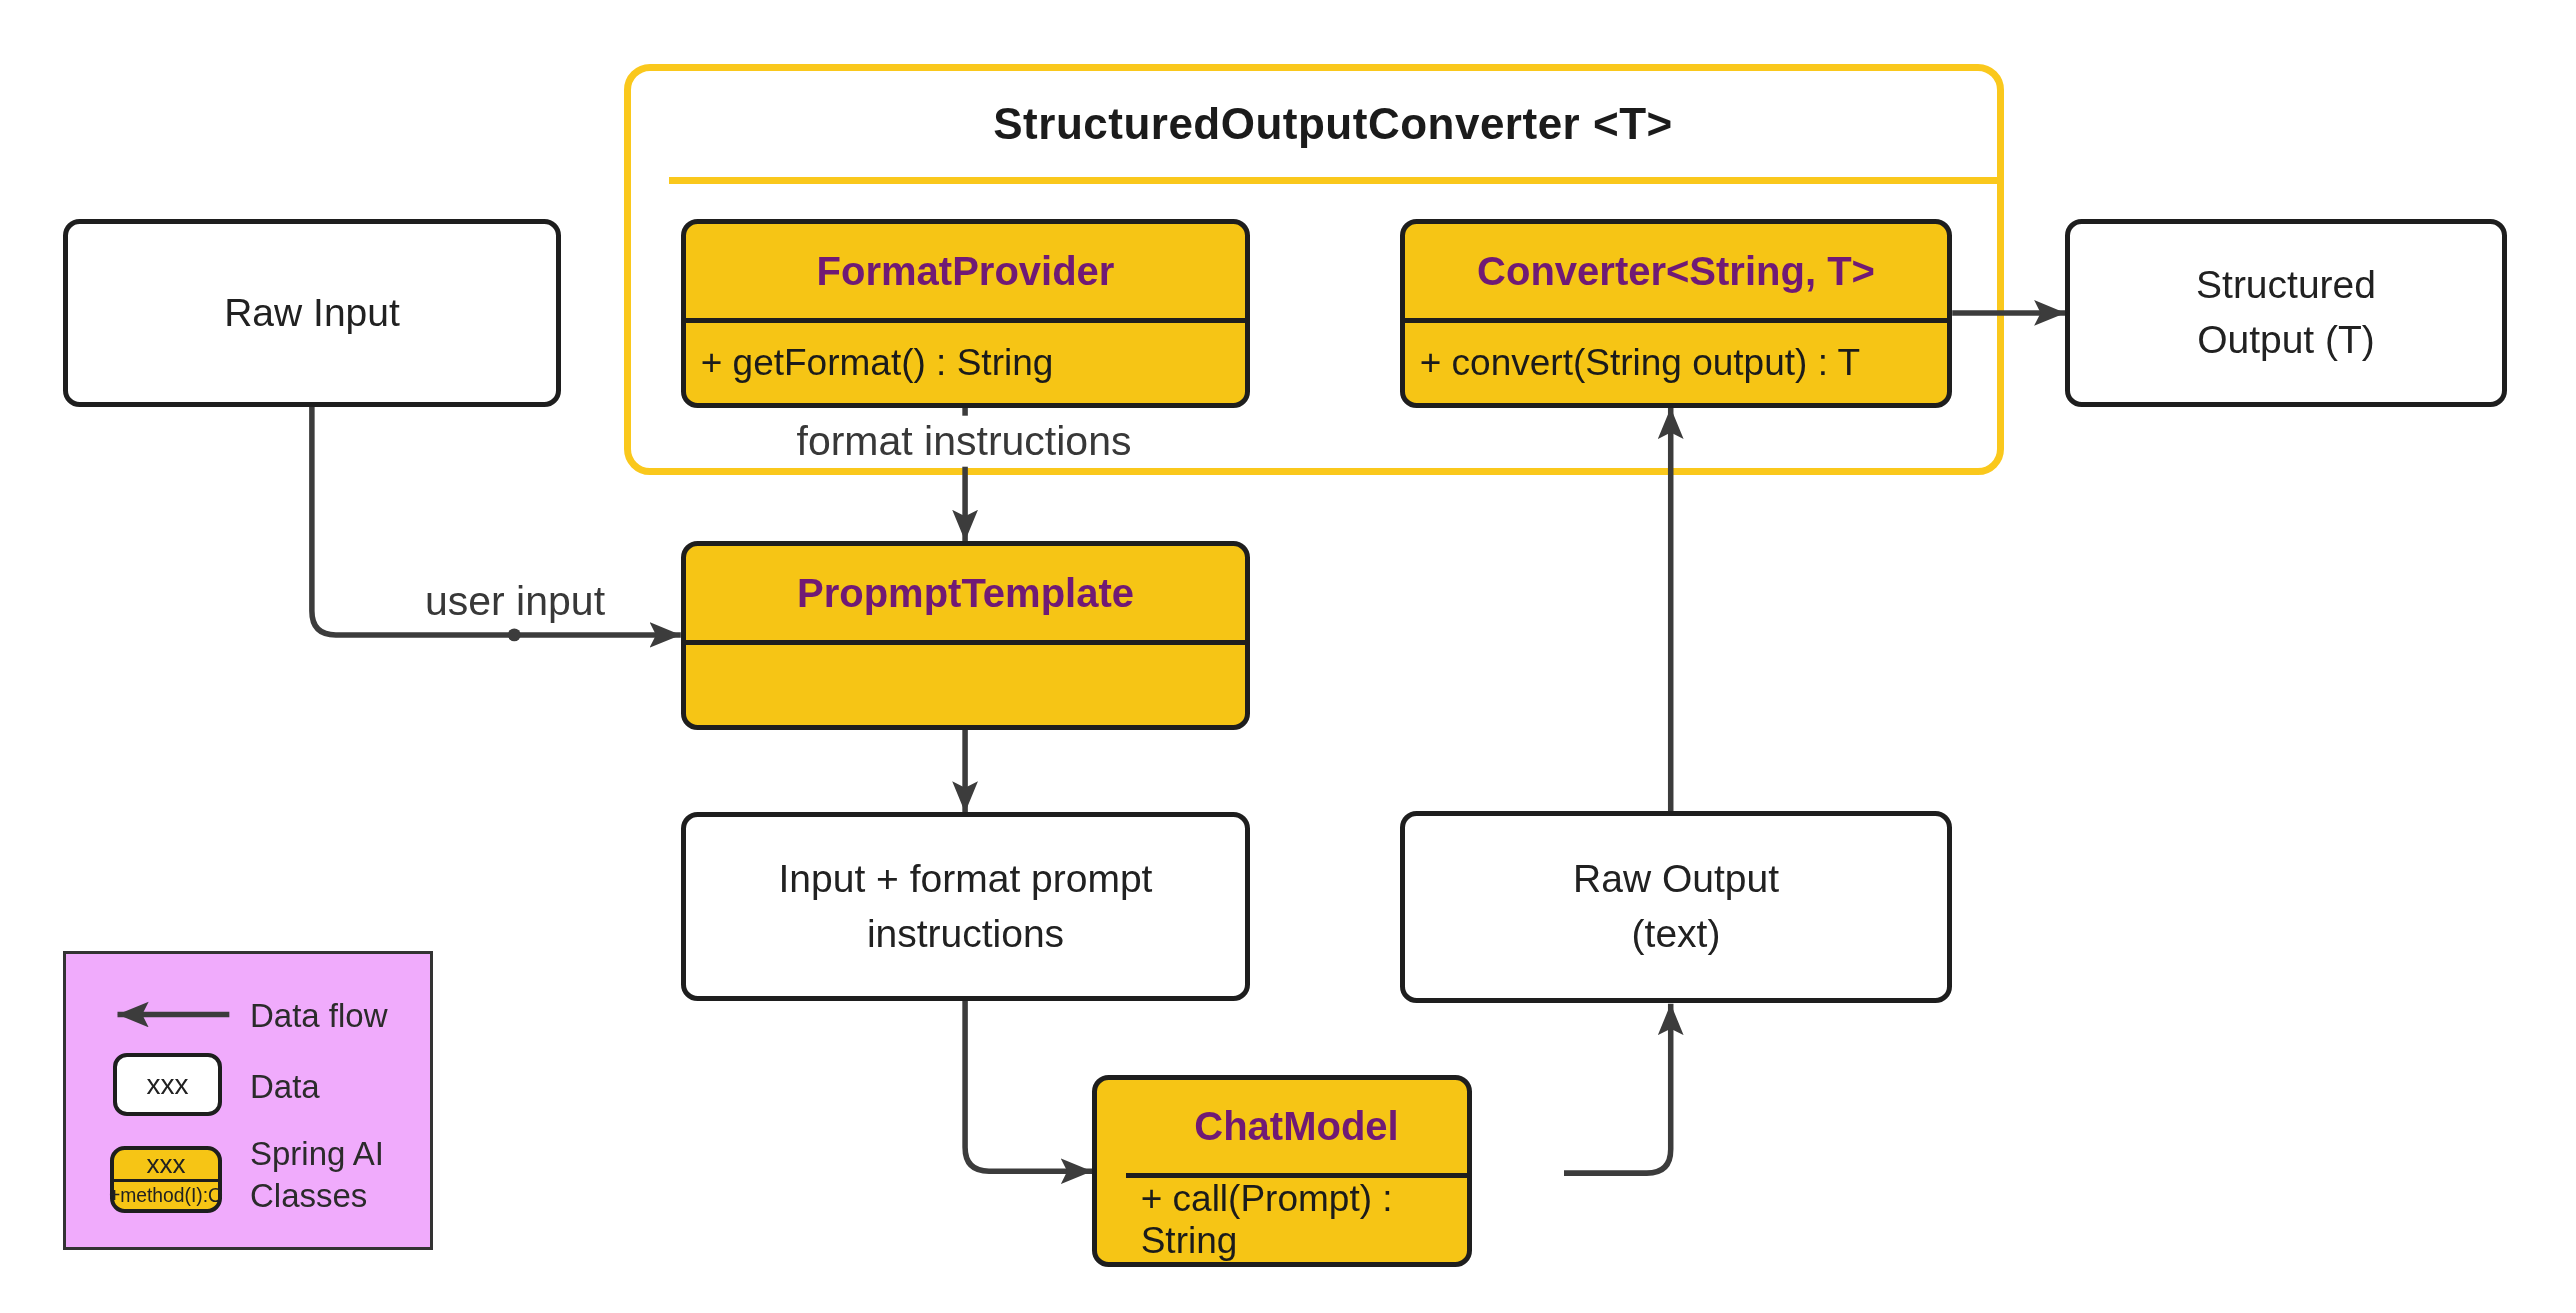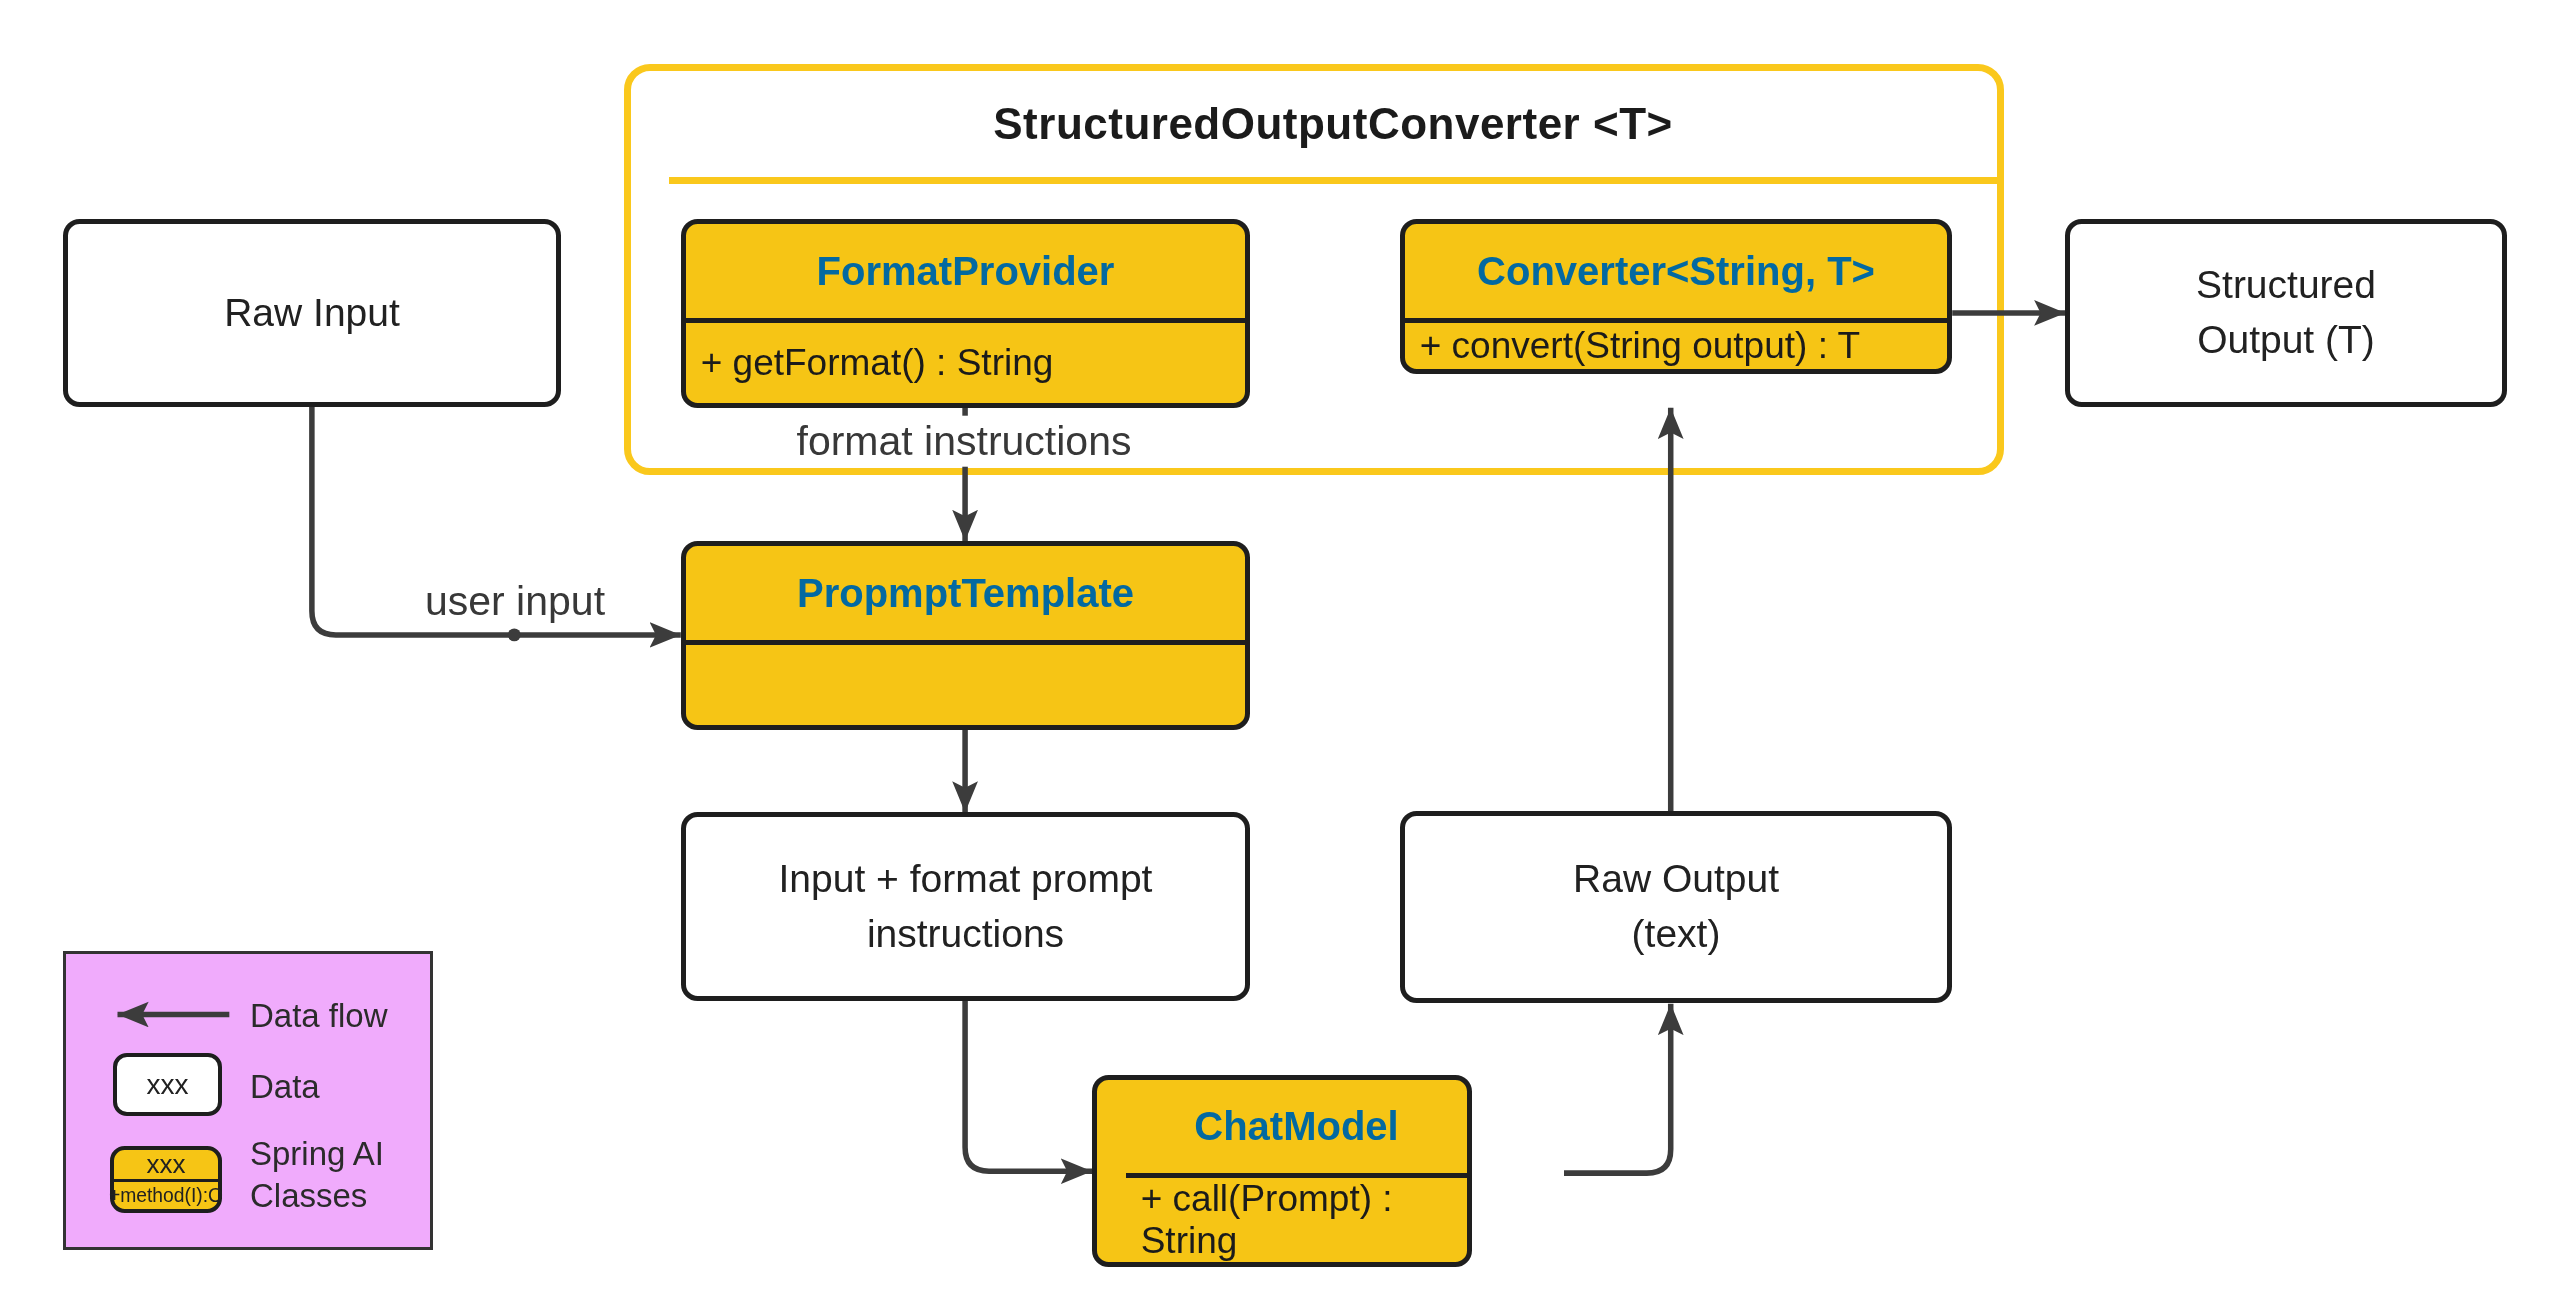--- a/index.html
+++ b/index.html
@@ -70,21 +70,21 @@
     display: flex;
     flex-direction: column;
   }
   .uml-title {
     box-sizing: border-box;
     display: flex;
     align-items: center;
     justify-content: center;
     font-size: 40px;
     font-weight: bold;
-    color: #0369a1;
+    color: #701a75;
   }
   .uml-body {
     box-sizing: border-box;
     flex: 1;
     border-top: 5.5px solid #1E1E1E;
     display: flex;
     align-items: center;
     padding-left: 14.7px;
     font-size: 37px;
     color: #1b1b1b;
@@ -206,21 +206,21 @@
 
   <div class="node" style="left:63px; top:219px; width:498px; height:188px;">
     <span>Raw Input</span>
   </div>
 
   <div class="uml" style="left:681px; top:219px; width:569px; height:189px;">
     <div class="uml-title" style="height:94px;">FormatProvider</div>
     <div class="uml-body">+ getFormat() : String</div>
   </div>
 
-  <div class="uml" style="left:1400px; top:219px; width:552px; height:155px;">
+  <div class="uml" style="left:1400px; top:219px; width:552px; height:189px;">
     <div class="uml-title" style="height:94px;">Converter&lt;String, T&gt;</div>
     <div class="uml-body">+ convert(String output) : T</div>
   </div>
 
   <div class="node" style="left:2065px; top:219px; width:442px; height:188px;">
     <span>Structured
 Output (T)</span>
   </div>
 
   <div class="uml" style="left:681px; top:541px; width:569px; height:189px;">

